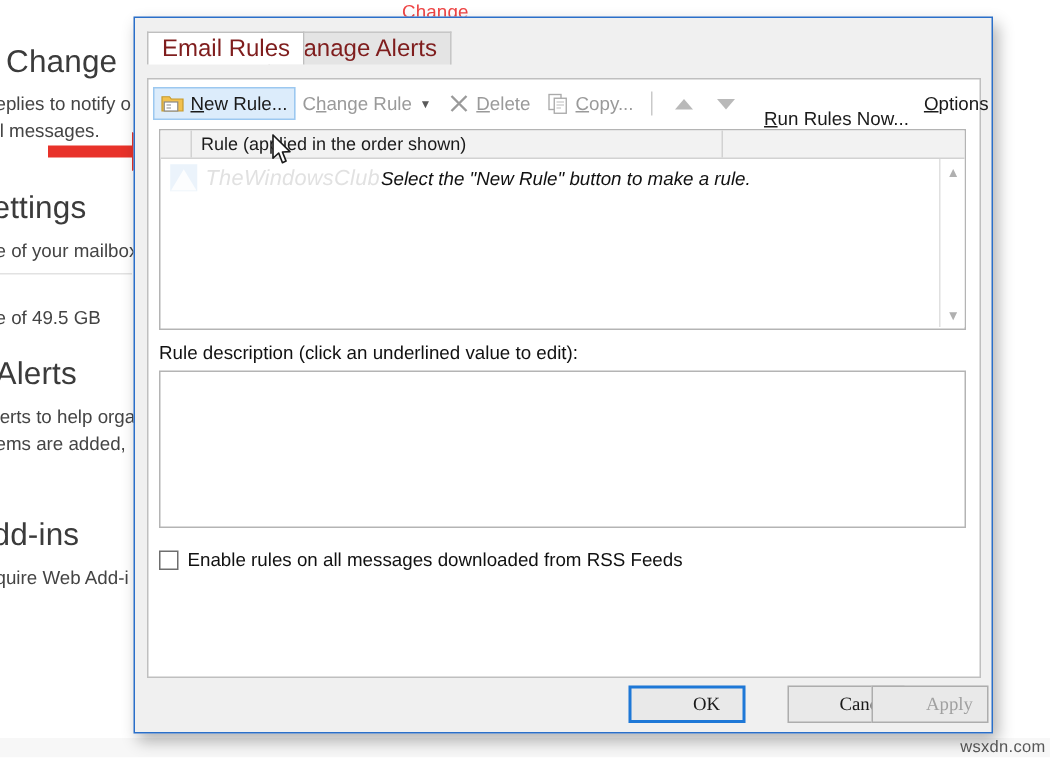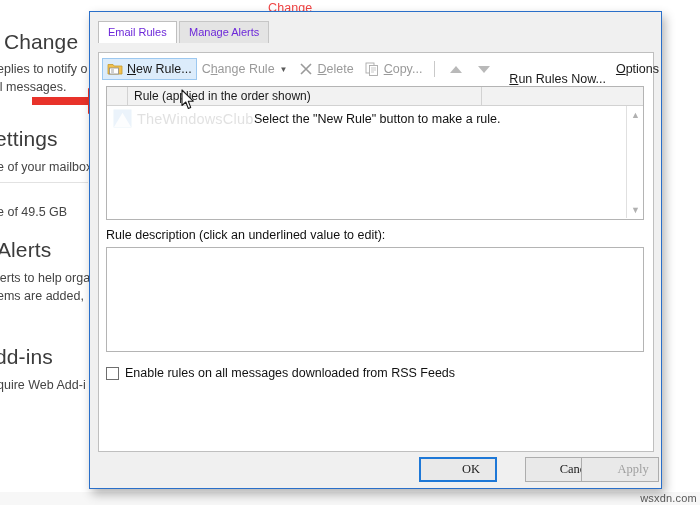--- a/index.html
+++ b/index.html
@@ -102,22 +102,22 @@
   #tabstrip {
     position: relative;
     height: 22px;
     margin: 9px 0 0 8px;
   }
   .tab {
     position: absolute;
     top: 0;
     height: 22px;
     line-height: 21px;
-    font-size: 11px;
-    color: #6d28d9;
+    font-size: 16px;
+    color: #7f1d1d;
     padding: 0 9px;
     box-sizing: border-box;
     border: 1px solid #c6c6c6;
     border-bottom: none;
     background: #e4e4e4;
     white-space: nowrap;
   }
   .tab.active {
     background: #ffffff;
     border-color: #bfbfbf;
@@ -224,20 +224,21 @@
     border-right: 1px solid #d2d2d2;
     overflow: hidden;
     white-space: nowrap;
   }
   .hcell.checkcol { width: 21px; padding: 0; }
   .hcell.rulecol  { width: 354px; }
   .hcell.actcol   { width: 144px; border-right: none; }
   #list-body {
     position: relative;
     height: 112px;
+    font-style: italic;
   }
   #empty-hint {
     position: absolute;
     left: 147px;
     top: 6px;
     font-size: 12.5px;
     color: #111111;
     white-space: nowrap;
   }
   #twc-watermark {

